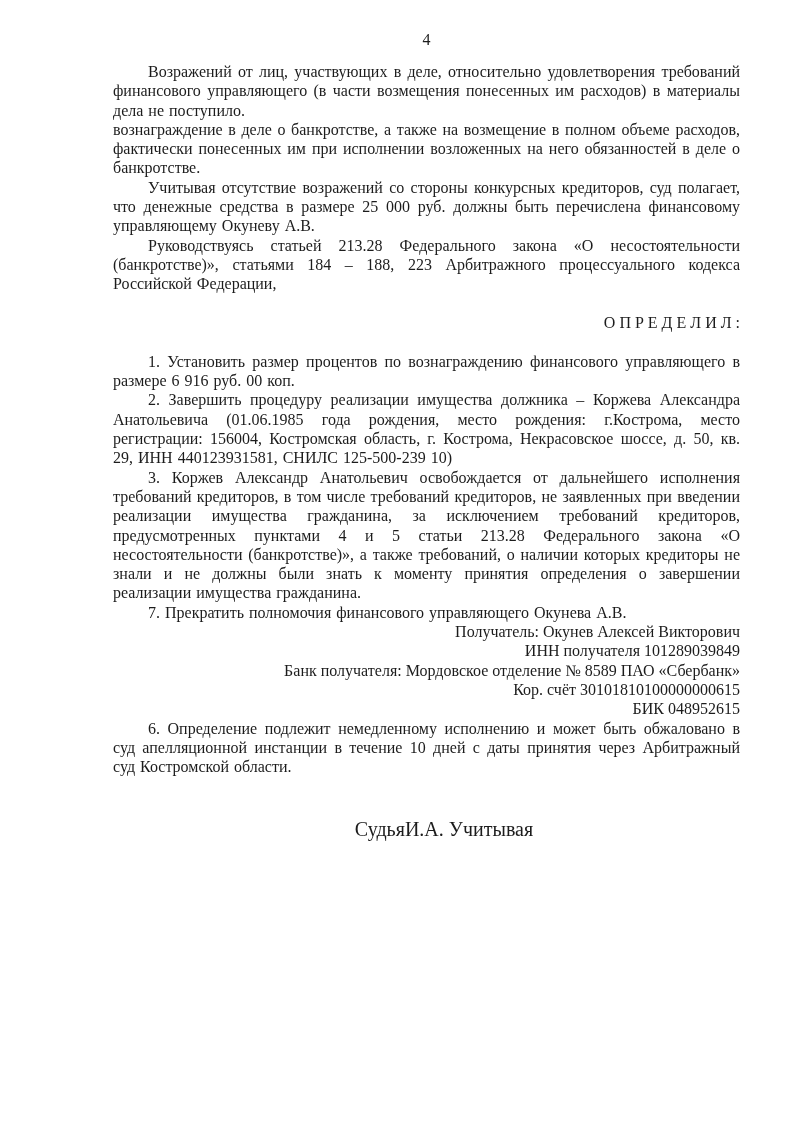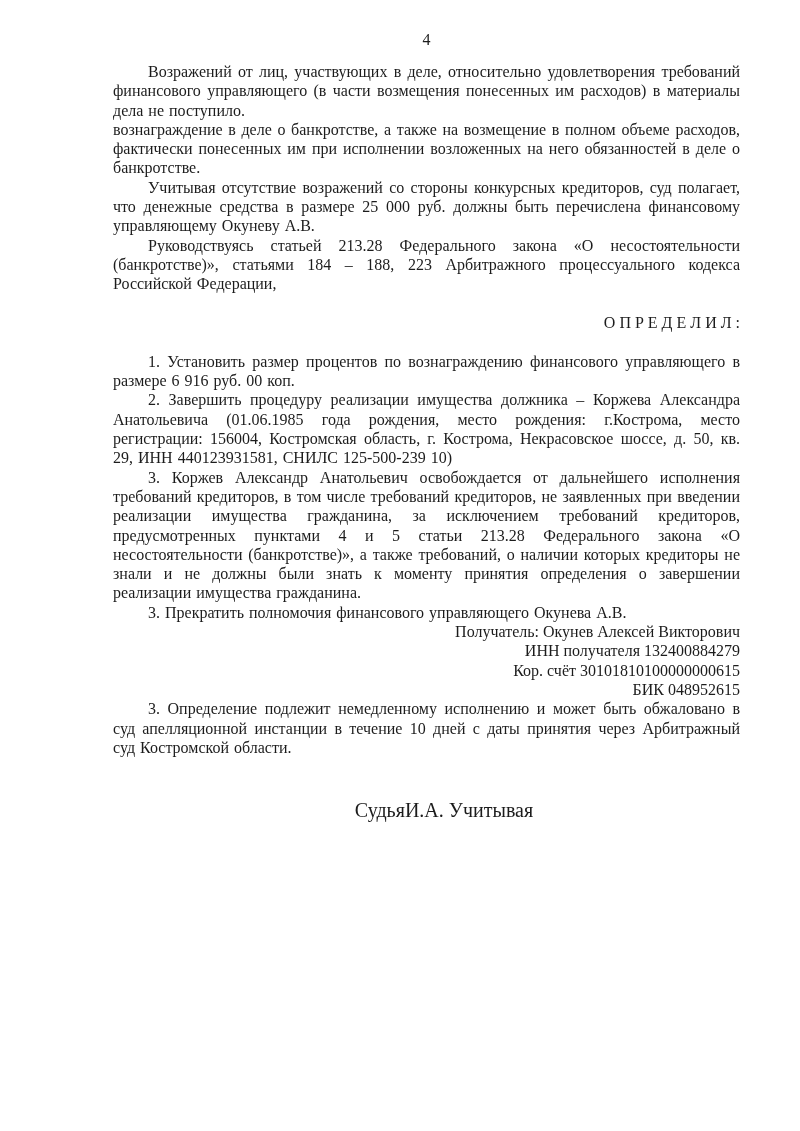--- a/index.html
+++ b/index.html
@@ -71,27 +71,28 @@
   <p class="para">Возражений от лиц, участвующих в деле, относительно удовлетворения требований финансового управляющего (в части возмещения понесенных им расходов) в материалы дела не поступило.</p>
   <p class="para no-indent">вознаграждение в деле о банкротстве, а также на возмещение в полном объеме расходов, фактически понесенных им при исполнении возложенных на него обязанностей в деле о банкротстве.</p>
   <p class="para">Учитывая отсутствие возражений со стороны конкурсных кредиторов, суд полагает, что денежные средства в размере 25 000 руб. должны быть перечислена финансовому управляющему Окуневу А.В.</p>
   <p class="para">Руководствуясь статьей 213.28 Федерального закона «О несостоятельности (банкротстве)», статьями 184 – 188, 223 Арбитражного процессуального кодекса Российской Федерации,</p>
 
   <div class="heading">О П Р Е Д Е Л И Л :</div>
 
   <p class="para">1. Установить размер процентов по вознаграждению финансового управляющего в размере 6 916 руб. 00 коп.</p>
   <p class="para">2. Завершить процедуру реализации имущества должника – Коржева Александра Анатольевича (01.06.1985 года рождения, место рождения: г.Кострома, место регистрации: 156004, Костромская область, г. Кострома, Некрасовское шоссе, д. 50, кв. 29, ИНН 440123931581, СНИЛС 125-500-239 10)</p>
   <p class="para">3. Коржев Александр Анатольевич освобождается от дальнейшего исполнения требований кредиторов, в том числе требований кредиторов, не заявленных при введении реализации имущества гражданина, за исключением требований кредиторов, предусмотренных пунктами 4 и 5 статьи 213.28 Федерального закона «О несостоятельности (банкротстве)», а также требований, о наличии которых кредиторы не знали и не должны были знать к моменту принятия определения о завершении реализации имущества гражданина.</p>
-  <p class="para">3. Прекратить полномочия финансового управляющего Окунева А.В.</p>
+  <p class="para">7. Прекратить полномочия финансового управляющего Окунева А.В.</p>
 
   <p class="requisite">Получатель: Окунев Алексей Викторович</p>
-  <p class="requisite">ИНН получателя 132400884279</p>
+  <p class="requisite">ИНН получателя 101289039849</p>
+  <p class="requisite">Банк получателя: Мордовское отделение № 8589 ПАО «Сбербанк»</p>
   <p class="requisite">Кор. счёт 30101810100000000615</p>
   <p class="requisite">БИК 048952615</p>
 
-  <p class="para">3. Определение подлежит немедленному исполнению и может быть обжаловано в суд апелляционной инстанции в течение 10 дней с даты принятия через Арбитражный суд Костромской области.</p>
+  <p class="para">6. Определение подлежит немедленному исполнению и может быть обжаловано в суд апелляционной инстанции в течение 10 дней с даты принятия через Арбитражный суд Костромской области.</p>
 
   <div class="signature-row">
     <span>Судья</span>
     <span>И.А. Учитывая</span>
   </div>
 
 </div>
 
 </body></html>

